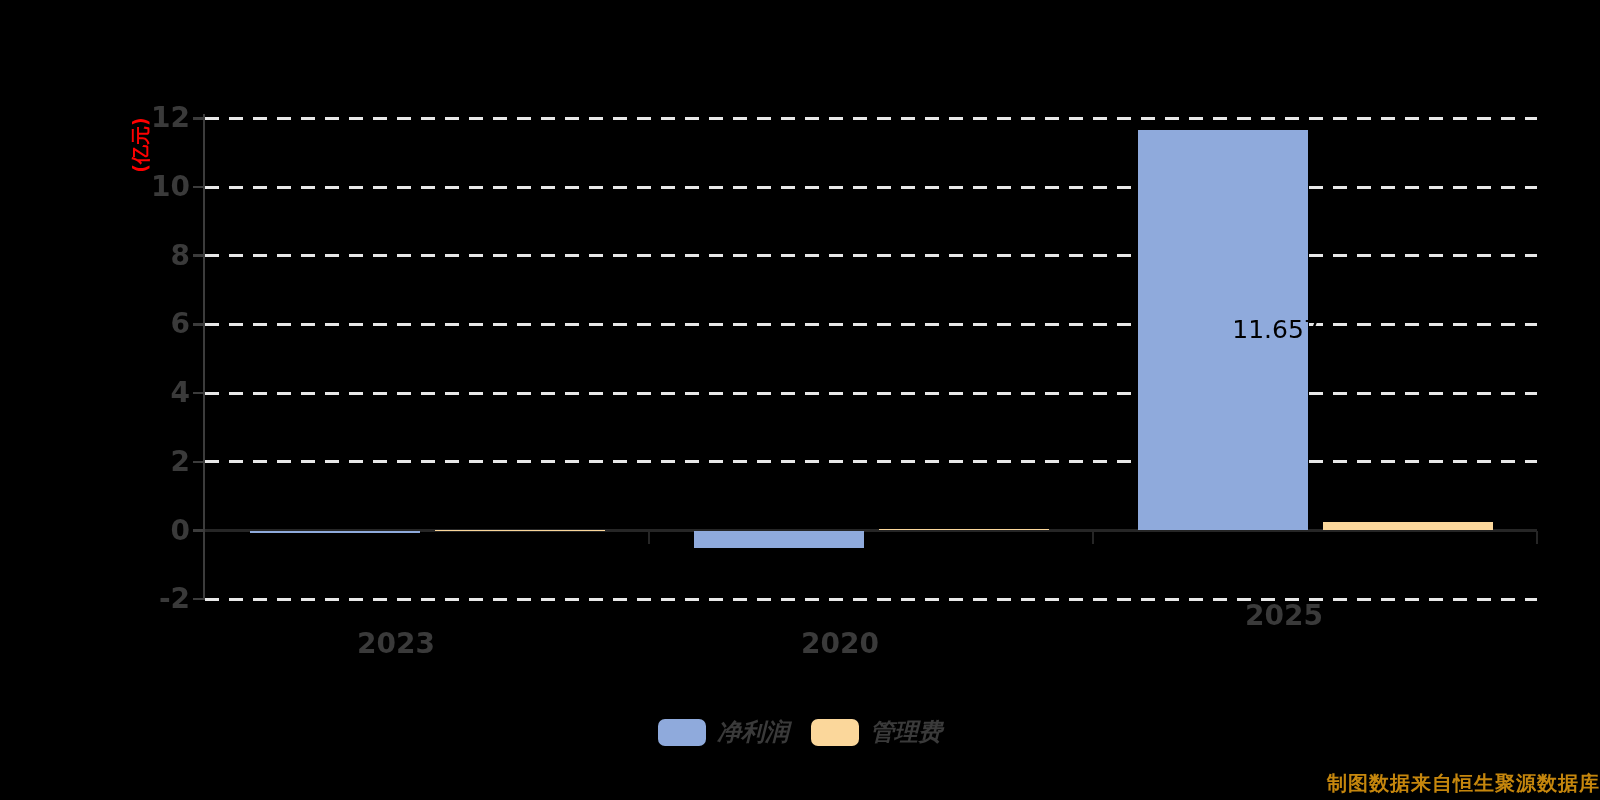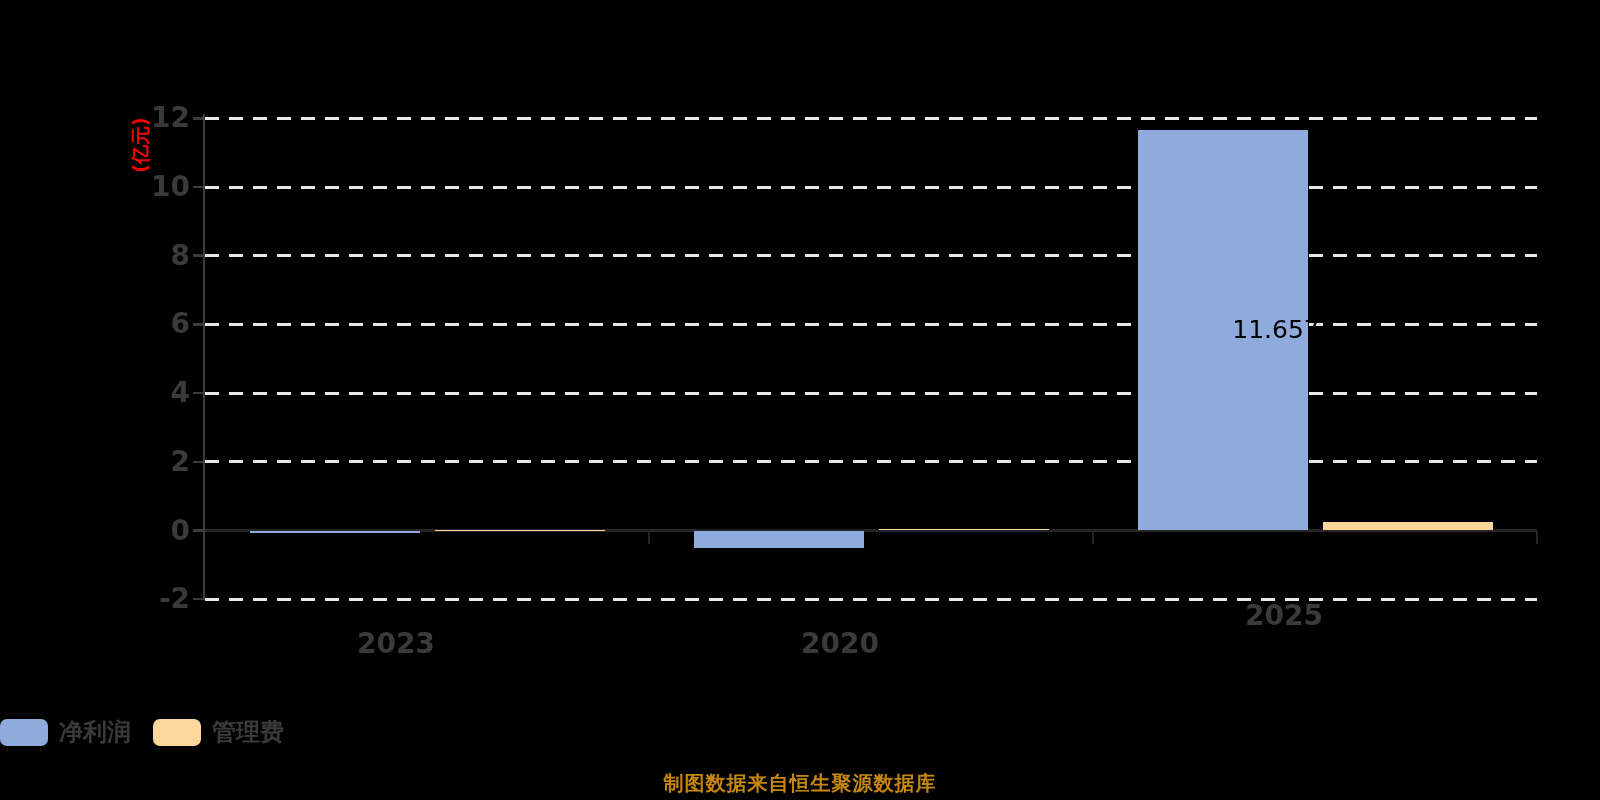--- a/index.html
+++ b/index.html
@@ -19,27 +19,27 @@
   .gridline{height:3px;background:repeating-linear-gradient(to right,#E8E8E8 0,#E8E8E8 14px,transparent 14px,transparent 24px);z-index:1;}
   .zeroline{height:3px;background:#262626;z-index:2;}
   .yaxis-line{width:2.5px;background:#3C3C3C;z-index:2;}
   .ytick{width:11px;height:2.5px;background:#3C3C3C;z-index:2;}
   .ytick-label{width:70px;height:34px;line-height:34px;text-align:right;font-size:28px;font-weight:600;color:#3A3A3A;}
   .xtick{width:2.5px;background:#262626;z-index:2;}
   .xtick-label{width:140px;height:32px;line-height:32px;text-align:left;font-size:28px;font-weight:600;color:#3A3A3A;margin-top:24px;}
   .bar{z-index:3;}
   .bar-label{height:32px;line-height:32px;text-align:center;font-size:25px;color:#000;z-index:5;}
   #legend{
-    left:0;top:719px;width:100%;display:flex;justify-content:flex-start;align-items:center;gap:22px;
+    left:0;top:719px;width:100%;display:flex;justify-content:center;align-items:center;gap:22px;font-style:italic;
   }
   .legend-item{display:flex;align-items:center;gap:11px;}
   .swatch{width:48px;height:27px;border-radius:7px;}
   .legend-label{font-size:24px;font-weight:600;color:#3A3A3A;line-height:27px;}
   #footer-note{
-    left:0;top:770px;width:100%;text-align:center;
+    left:0;top:770px;width:100%;text-align:right;
     font-size:20px;font-weight:bold;color:#C5860D;letter-spacing:1px;
   }
 </style>
 </head>
 <body>
 
 <div id="canvas">
   <div id="y-unit-label" class="abs" style="color: rgb(255, 0, 0);">(亿元)</div>
 
   <div id="plot" class="abs" style="left:0;top:0;width:1468px;height:800px;">

